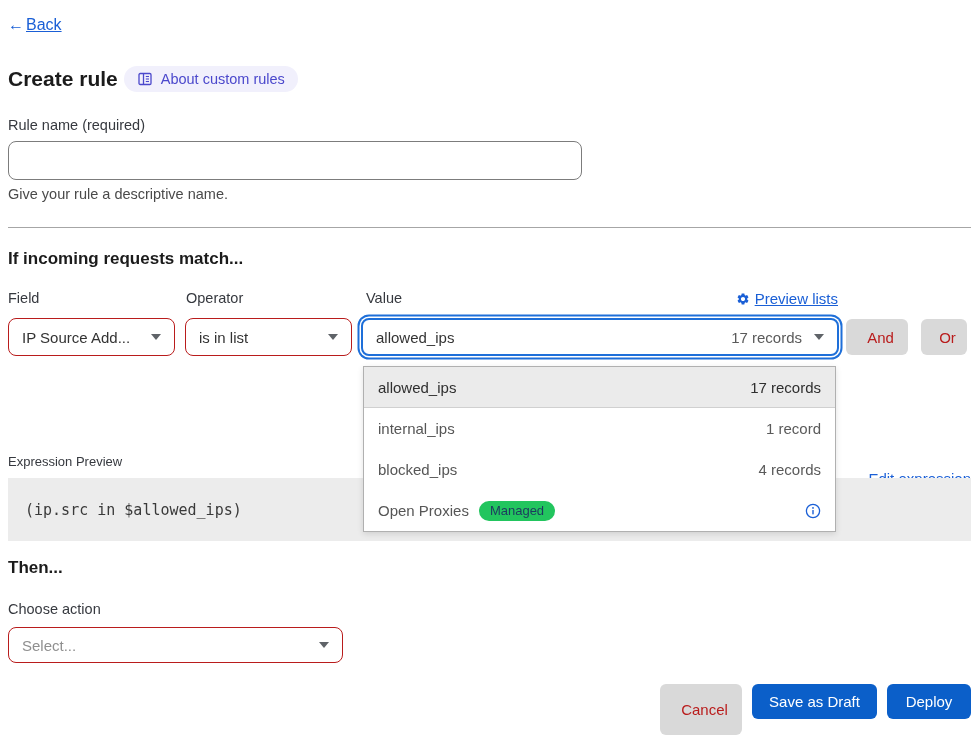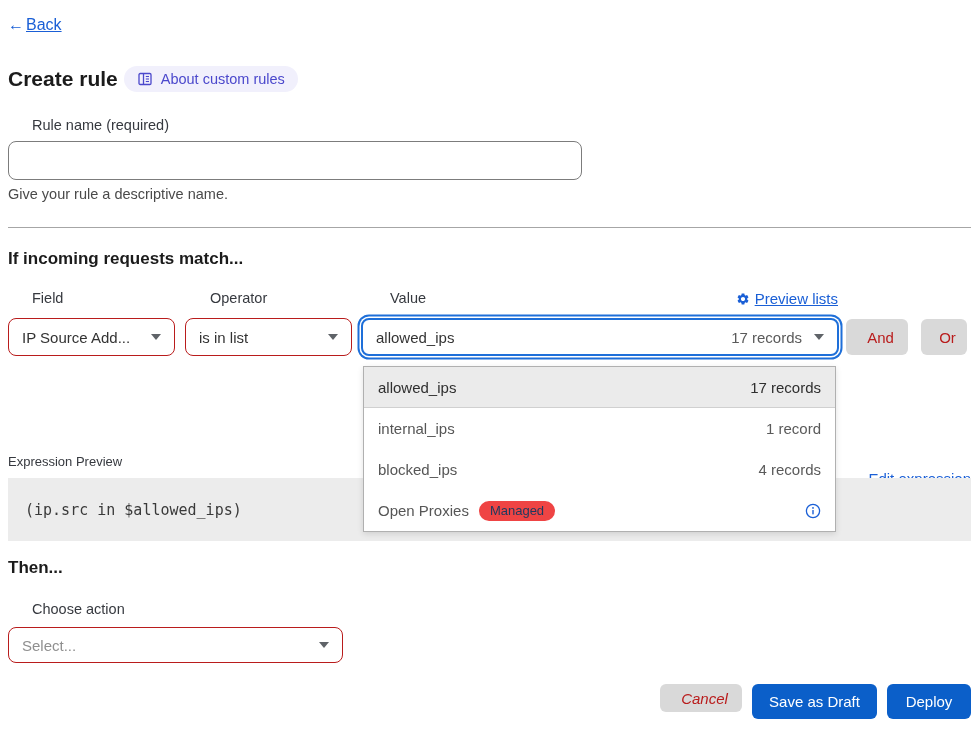--- a/index.html
+++ b/index.html
@@ -13,21 +13,21 @@
   
   .back { position:absolute; left:8px; top:16px; font-size:16px; color:#1a5fd6; display:flex; align-items:center; gap:2px; }
   .back .u { text-decoration:underline; }
 
   
   .title-row { position:absolute; left:8px; top:66px; display:flex; align-items:center; gap:6px; }
   .page-title { font-size:21px; font-weight:700; color:#1b1b1b; }
   .about-badge { display:inline-flex; align-items:center; gap:8px; background:#f1f0fc; color:#4b48cc; font-size:14.5px; padding:5px 13px; border-radius:14px; cursor:pointer; }
 
   
-  .field-label { font-size:14.5px; color:#36393f;margin-left:24px; }
+  .field-label { font-size:14.5px; color:#36393f; }
   .rule-name-label { position:absolute; left:8px; top:117px; }
   .rule-name-input { position:absolute; left:8px; top:141px; width:574px; height:39px; border:1px solid #7c7c7c; border-radius:8px; font-size:15px; padding:0 12px; color:#333; outline:none; background:#fff; }
   .rule-helper { position:absolute; left:8px; top:186px; font-size:14.5px; color:#4a4a4a; }
 
   .divider { position:absolute; left:8px; top:227px; width:963px; height:0; border-top:1px solid #a6a6a6; }
 
   
   .match-heading { position:absolute; left:8px; top:249px; font-size:17px; font-weight:700; color:#1b1b1b; }
   .lbl-field { position:absolute; left:8px; top:290px; }
   .lbl-operator { position:absolute; left:186px; top:290px; }
@@ -48,36 +48,36 @@
   .btn-and { position:absolute; left:846px; top:319px; width:62px; height:36px; }
   .btn-or  { position:absolute; left:921px; top:319px; width:46px; height:36px; }
 
   
   .dropdown { position:absolute; left:363px; top:366px; width:473px; background:#fff; border:1px solid #b0b0b0; z-index:10; box-shadow:0 2px 6px rgba(0,0,0,0.12); }
   .dd-item { height:41px; display:flex; align-items:center; justify-content:space-between; padding:0 14px; font-size:15px; cursor:pointer; }
   .dd-item .nm { color:#565656; display:flex; align-items:center; gap:10px; }
   .dd-item .dt { color:#5a5a5a; }
   .dd-item.selected { background:#ebebeb; border-bottom:1px solid #d0d0d0; }
   .dd-item.selected .nm, .dd-item.selected .dt { color:#2f2f2f; }
-  .managed-pill { background:#ef4444; color:#1d3a5f; font-size:13px; padding:2.5px 11px; border-radius:11px; }
+  .managed-pill { background:#22c55e; color:#1d3a5f; font-size:13px; padding:2.5px 11px; border-radius:11px; }
 
   
   .expr-label { position:absolute; left:8px; top:454px; font-size:13px; color:#36393f; }
   .edit-expr { position:absolute; right:8px; top:470px; font-size:15px; }
   .expr-block { position:absolute; left:8px; top:478px; width:963px; height:63px; background:#ececec; display:flex; align-items:center; padding:0 17px; }
   .expr-code { font-family:"DejaVu Sans Mono","Liberation Mono",monospace; font-size:15px; color:#3a3a3a; }
 
   
   .then-heading { position:absolute; left:8px; top:558px; font-size:17px; font-weight:700; color:#1b1b1b; }
   .lbl-action { position:absolute; left:8px; top:601px; }
   .sel-action { position:absolute; left:8px; top:627px; width:335px; height:36px; color:#8f8f8f;gap:10px; }
 
   
   .footer { position:absolute; top:684px; right:8px; display:flex; gap:10px; }
-  .btn-cancel { width:82px; height:28px;font-style:italic; }
+  .btn-cancel { width:82px; height:51px; }
   .btn-draft { width:125px; height:35px; }
   .btn-deploy { width:84px; height:35px; }
 
   .icon16 { width:16px; height:16px; display:inline-block; }
   .icon14 { width:14px; height:14px; display:inline-block; }
 </style>
 </head>
 <body>
 
 <div id="app">

